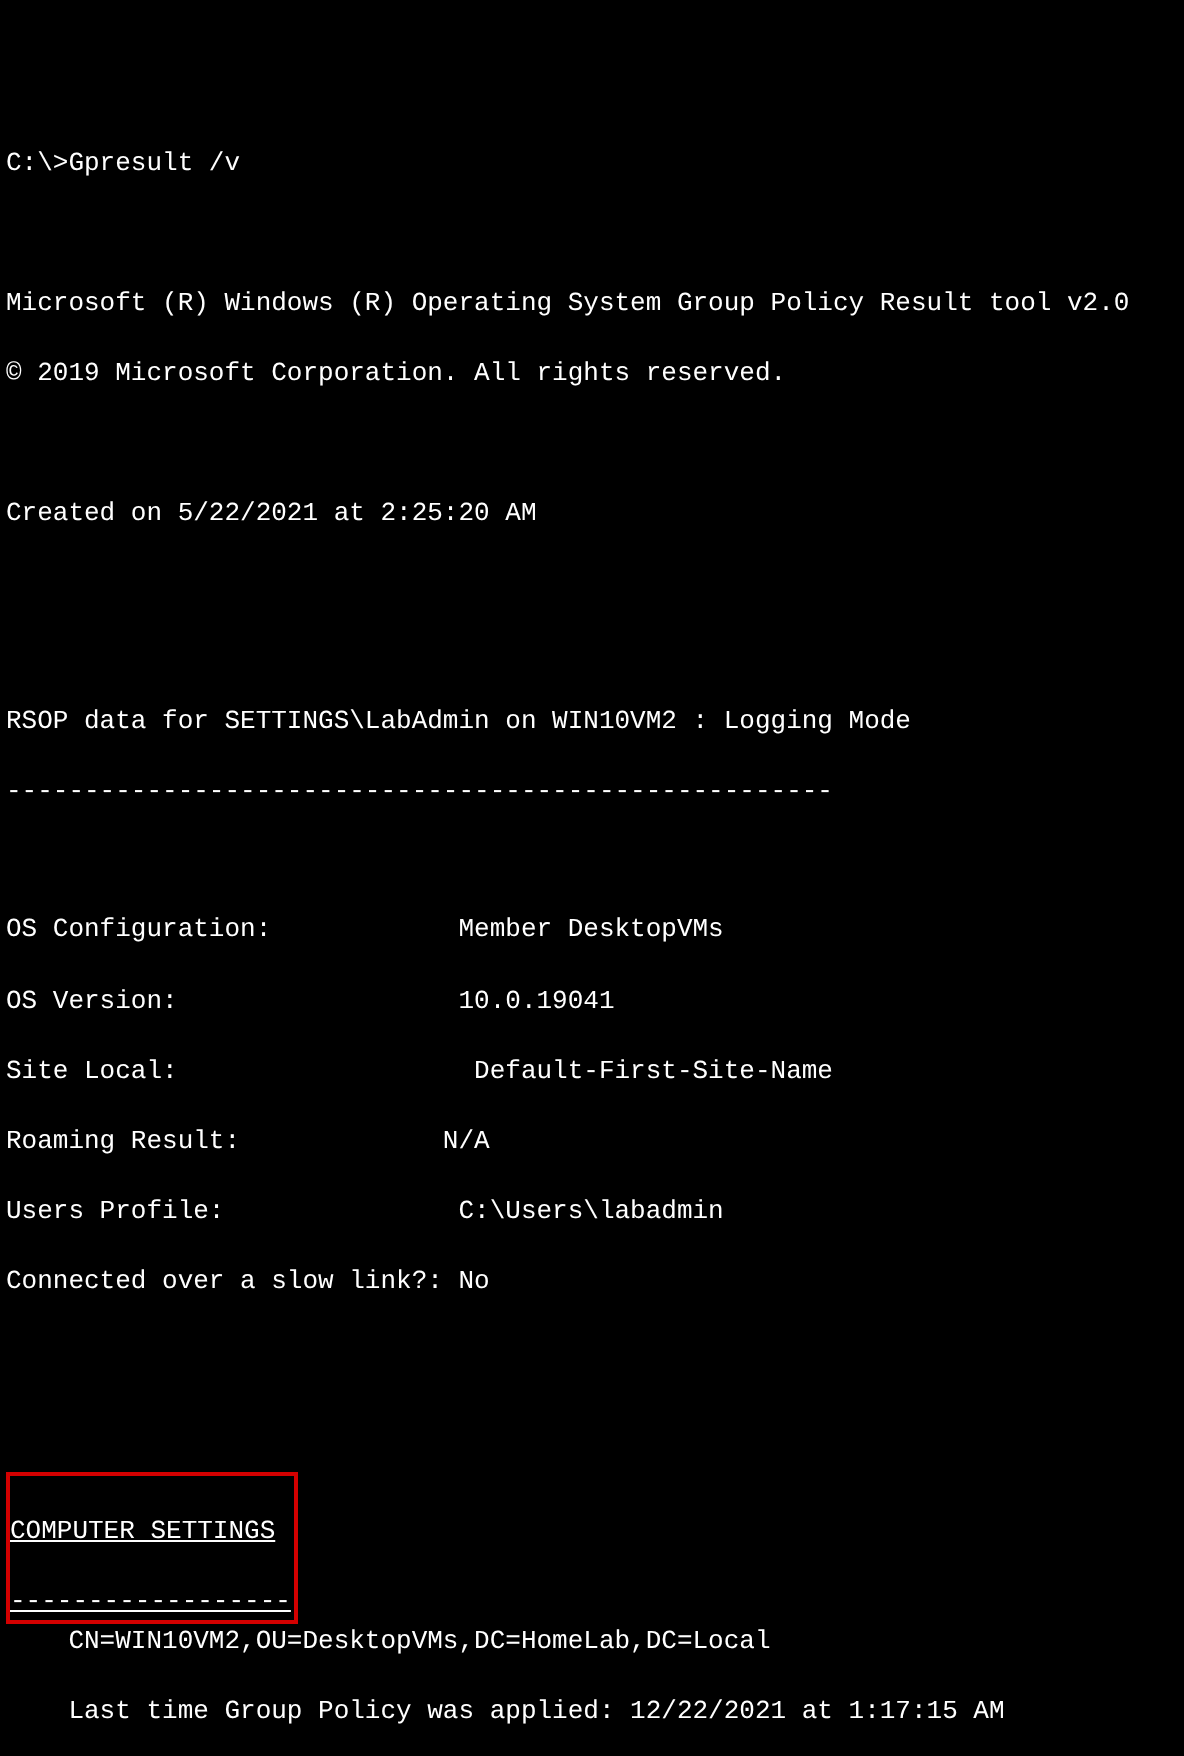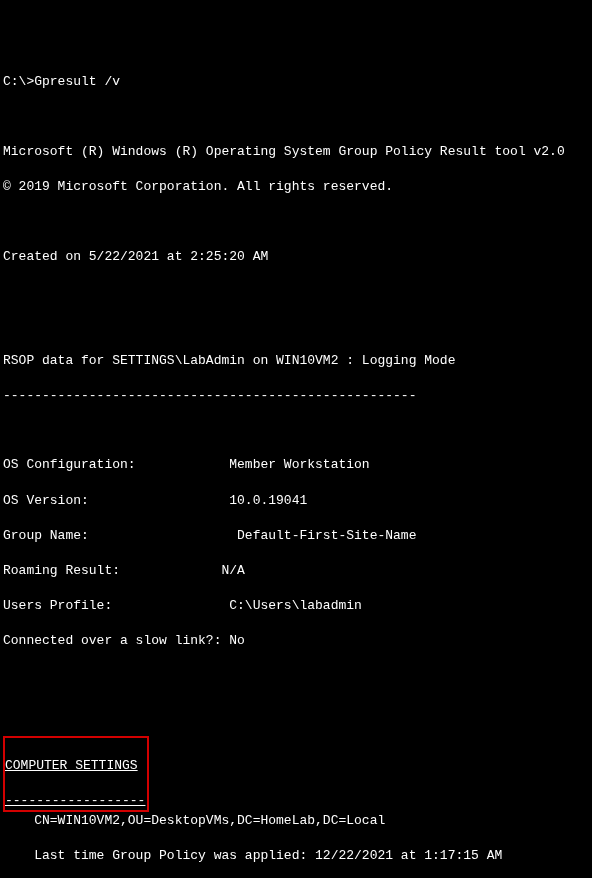--- a/index.html
+++ b/index.html
@@ -32,23 +32,23 @@
 <div class="blank"></div>
 <span class="line">Microsoft (R) Windows (R) Operating System Group Policy Result tool v2.0</span>
 <span class="line">© 2019 Microsoft Corporation. All rights reserved.</span>
 <div class="blank"></div>
 <span class="line">Created on ‎5/‎22/‎2021 at 2:25:20 AM</span>
 <div class="blank"></div>
 <div class="blank"></div>
 <span class="line">RSOP data for SETTINGS\LabAdmin on WIN10VM2 : Logging Mode</span>
 <span class="line">-----------------------------------------------------</span>
 <div class="blank"></div>
-<span class="line">OS Configuration:            Member Workstation</span>
+<span class="line">OS Configuration:            Member DesktopVMs</span>
 <span class="line">OS Version:                  10.0.19041</span>
-<span class="line">Group Name:                   Default-First-Site-Name</span>
+<span class="line">Site Local:                   Default-First-Site-Name</span>
 <span class="line">Roaming Result:             N/A</span>
 <span class="line">Users Profile:               C:\Users\labadmin</span>
 <span class="line">Connected over a slow link?: No</span>
 <div class="blank"></div>
 <div class="blank"></div>
 <div class="highlight-box">
 <span class="line">COMPUTER SETTINGS</span>
 <span class="line">------------------</span></div>
 <span class="line">    CN=WIN10VM2,OU=DesktopVMs,DC=HomeLab,DC=Local</span>
 <span class="line">    Last time Group Policy was applied: 12/22/2021 at 1:17:15 AM</span>

